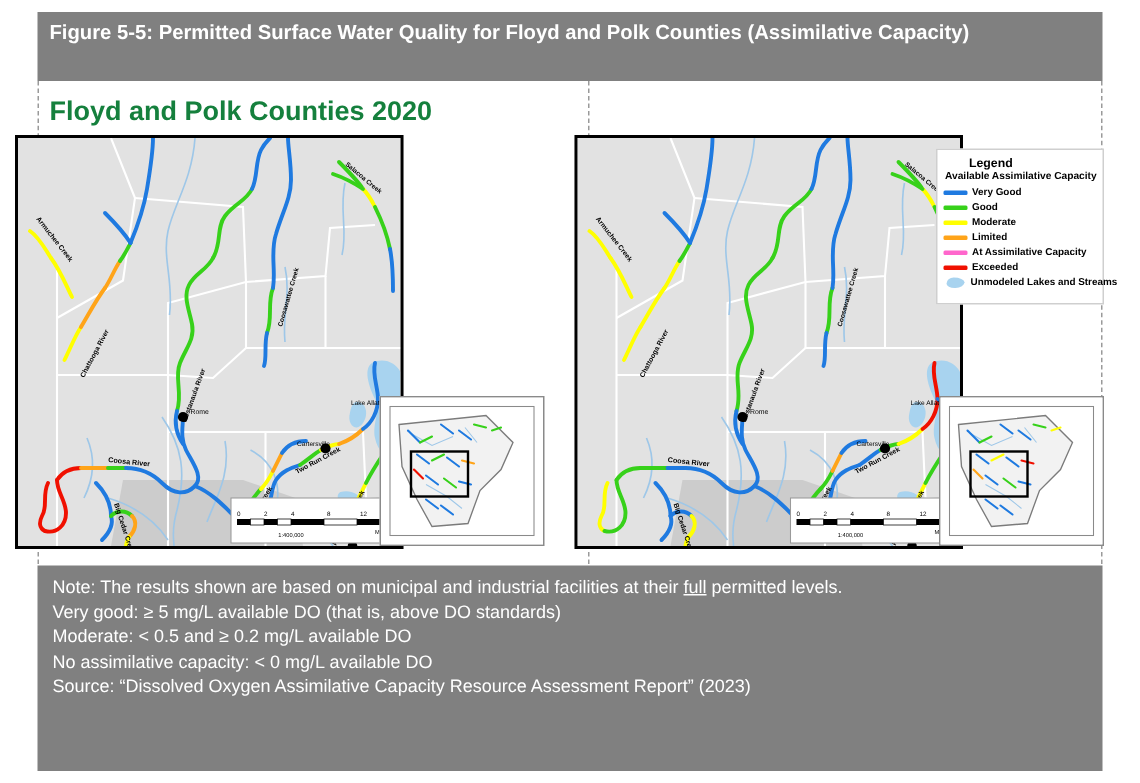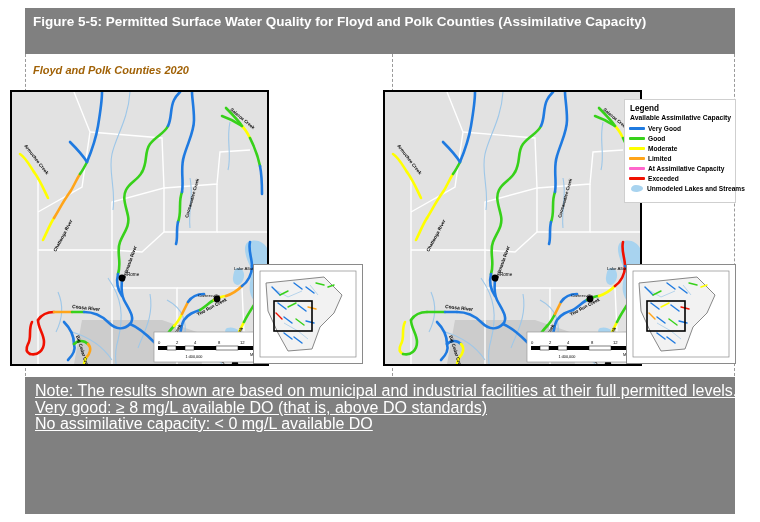--- a/index.html
+++ b/index.html
@@ -27,21 +27,21 @@
     border-right:1px dashed #9a9a9a;
     box-sizing:border-box;
     background:#ffffff;
   }
   .mid-divider{
     position:absolute;left:392px;top:54px;width:0;height:322px;
     border-left:1px dashed #9a9a9a;
   }
   
   .panel-heading{
-    position:absolute;font-size:11px;font-weight:bold;color:#a16207;font-style:italic;
+    position:absolute;font-size:18px;font-weight:bold;color:#15803d;
   }
   #h-left{left:33px;top:64px;}
   #h-right{left:396px;top:64px;}
 
   
   .map-frame{
     position:absolute;border:2px solid #000;background:#e2e2e2;
     overflow:hidden;
   }
   #map-left{left:10px;top:90px;width:255px;height:272px;}
@@ -58,21 +58,21 @@
   #inset-right{left:626px;top:264px;width:108px;height:98px;}
   .inset-frame svg{display:block;width:100%;height:100%;}
 
   
   .legend-box{
     position:absolute;left:624px;top:99px;width:112px;height:104px;
     background:#ffffff;border:1px solid #cfcfcf;
     padding:3px 3px 0 4px;box-sizing:border-box;
     font-size:6.6px;color:#000;
   }
-  .legend-title{font-weight:bold;font-size:8.2px;margin:1px 0 1px 1px;}
+  .legend-title{font-weight:bold;font-size:8.2px;margin:1px 0 1px 17px;}
   .legend-sub{font-weight:bold;font-size:6.8px;margin:0 0 2px 1px;}
   .legend-row{display:flex;align-items:center;height:10px;}
   .lg-swatch{
     width:16px;height:4px;margin-right:3px;flex:none;position:relative;
   }
   .lg-swatch i{
     position:absolute;left:0;top:1px;width:16px;height:2px;display:block;
   }
   .lg-swatch.wavy i{
     height:3px;top:0.5px;border-radius:1px;
@@ -81,21 +81,21 @@
     width:12px;height:7px;margin-right:4px;margin-left:2px;flex:none;
     background:#a8d3ef;border-radius:40% 60% 50% 45%/60% 45% 55% 40%;
   }
   .lg-label{font-size:6.6px;font-weight:bold;white-space:nowrap;}
 
   
   .notes{
     position:absolute;left:25px;top:377px;width:710px;height:137px;
     background:#808080;color:#ffffff;
     padding:6px 10px 0 10px;box-sizing:border-box;
-    font-size:16px;line-height:16.5px;text-decoration:underline;
+    font-size:12px;line-height:16.5px;
   }
   .notes div{white-space:nowrap;}
   .notes .u{text-decoration:underline;}
 </style>
 </head>
 <body>
 
 <div class="figure-wrap">
 
   <div class="title-bar">Figure 5-5: Permitted Surface Water Quality for Floyd and Polk Counties (Assimilative Capacity)</div>
@@ -518,17 +518,19 @@
       <span class="lg-label">Exceeded</span>
     </div>
     <div class="legend-row">
       <span class="lg-poly"></span>
       <span class="lg-label">Unmodeled Lakes and Streams</span>
     </div>
   </div>
 
   <div class="notes">
     <div>Note: The results shown are based on municipal and industrial facilities at their <span class="u">full</span> permitted levels.</div>
-    <div>Very good: ≥ 8 mg/L available DO (that is, above DO standards)</div>
+    <div>Very good: ≥ 5 mg/L available DO (that is, above DO standards)</div>
+    <div>Moderate: &lt; 0.5 and ≥ 0.2 mg/L available DO</div>
     <div>No assimilative capacity: &lt; 0 mg/L available DO</div>
+    <div>Source: “Dissolved Oxygen Assimilative Capacity Resource Assessment Report” (2023)</div>
   </div>
 
 </div>
 
 </body></html>

